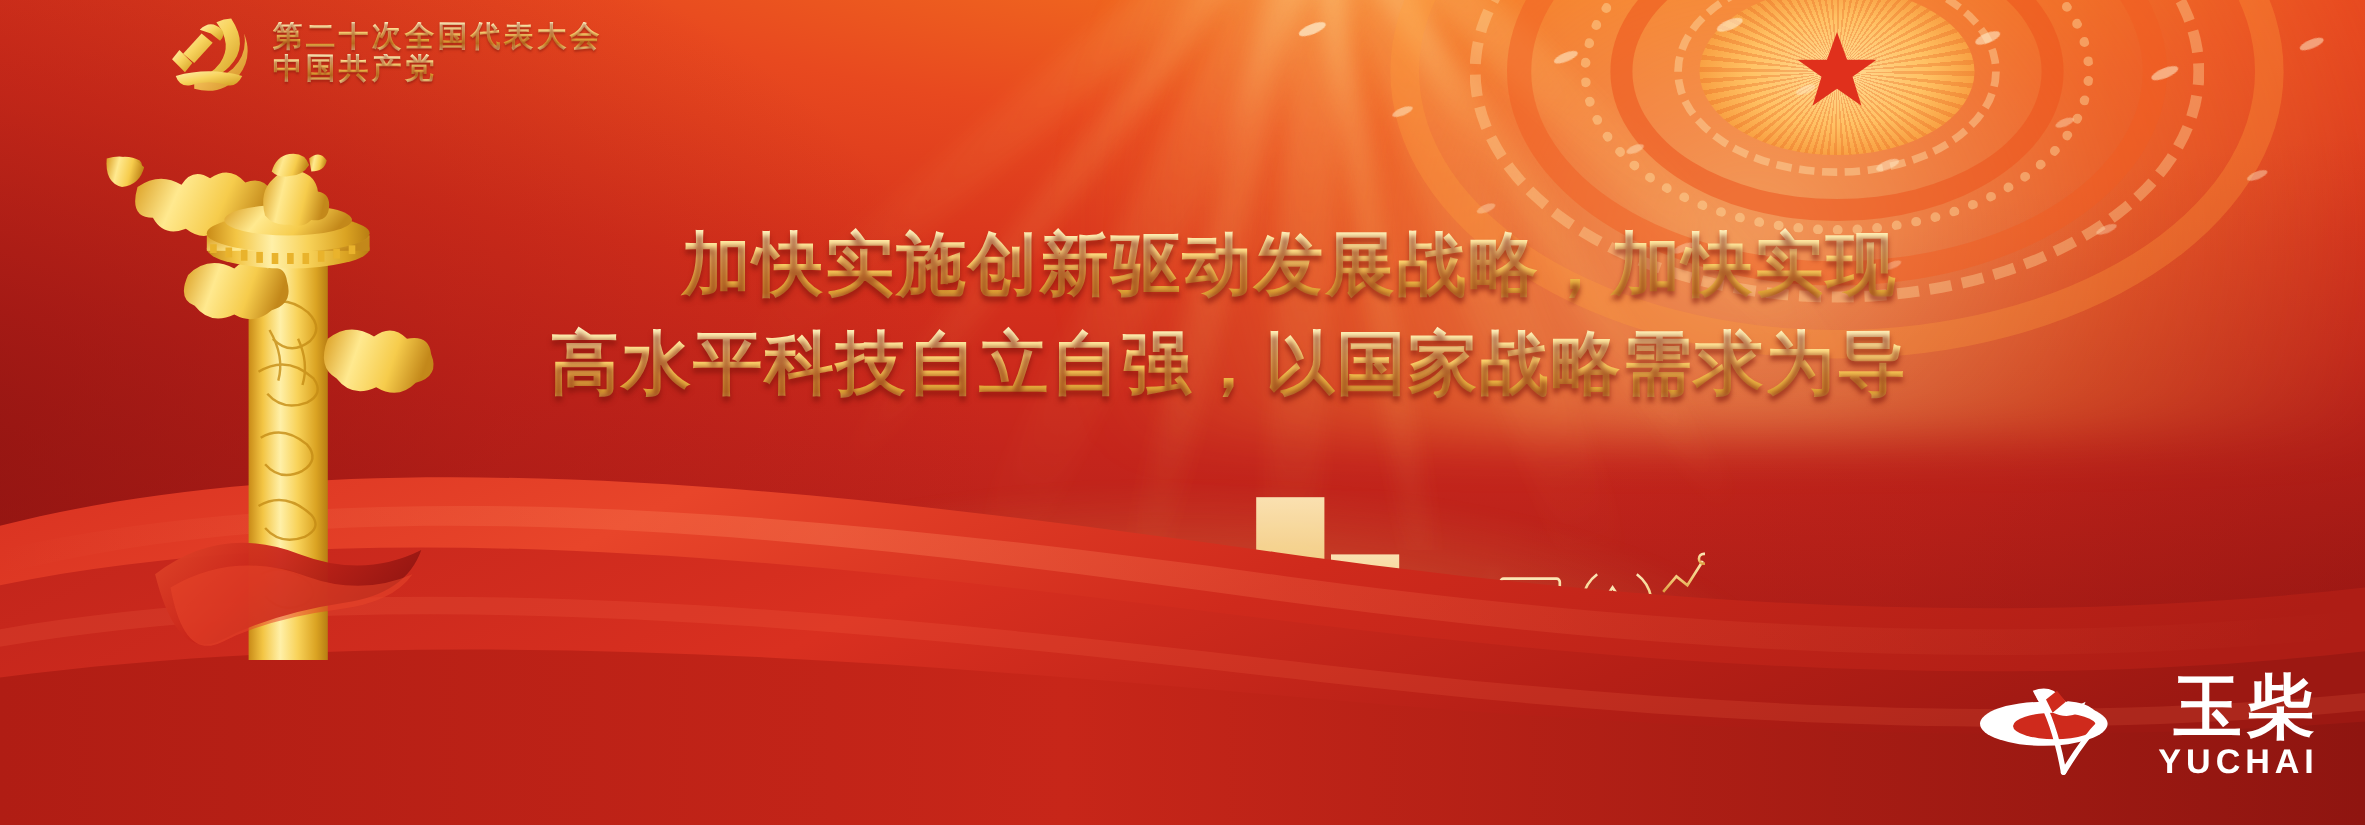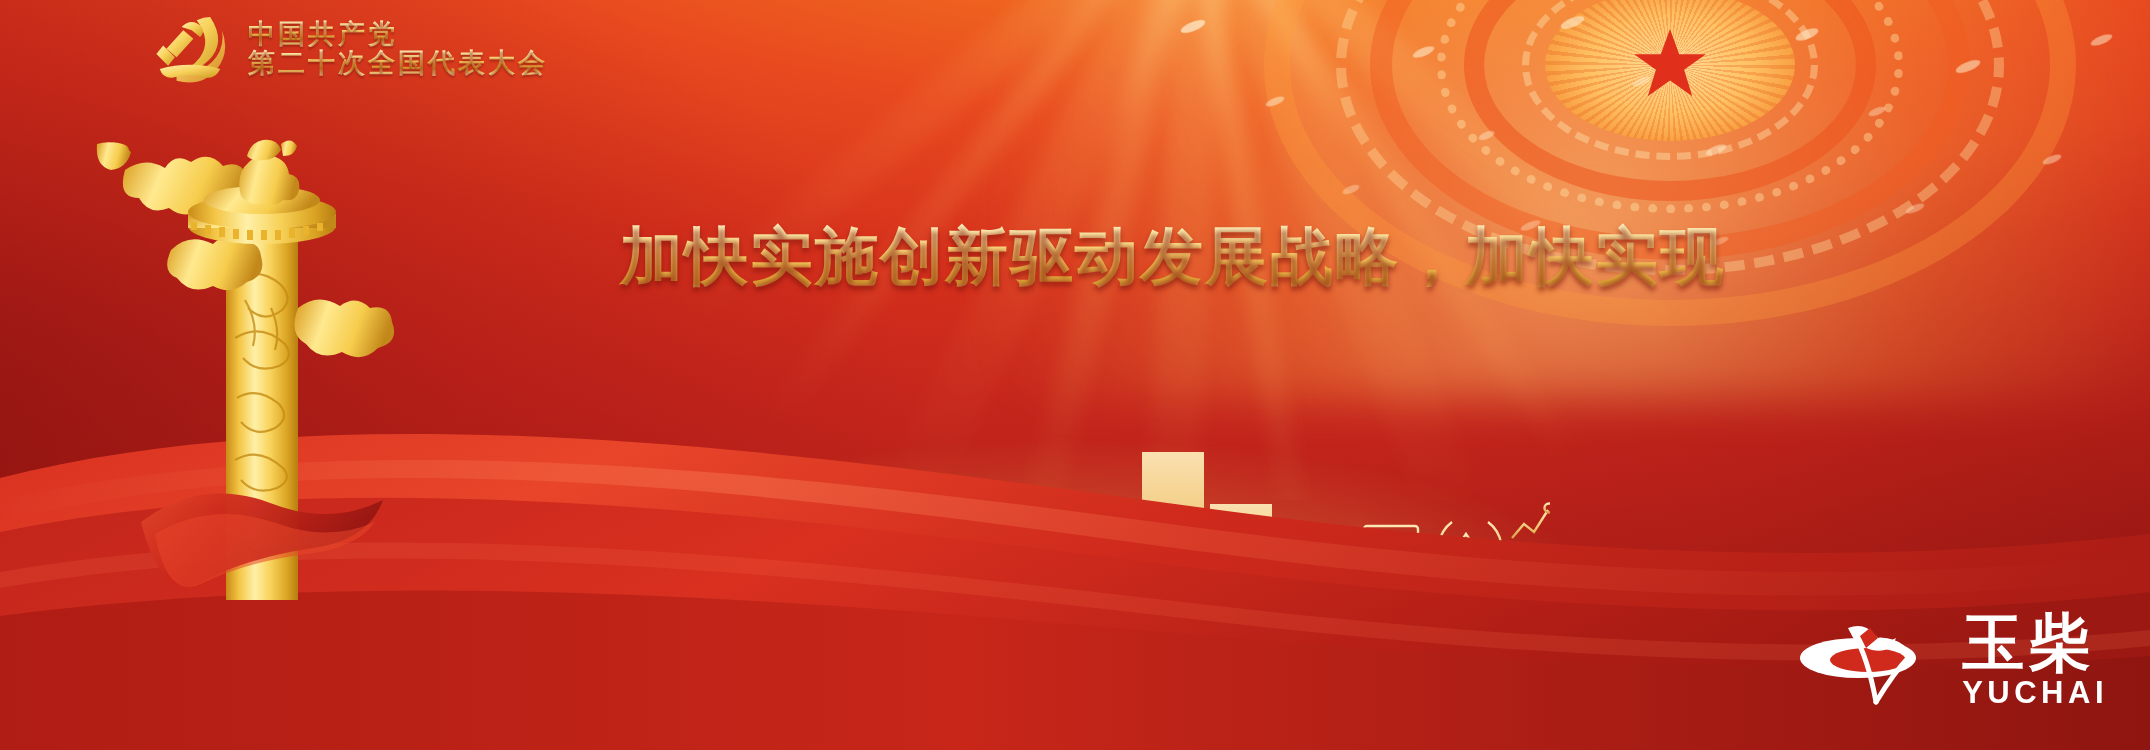--- a/index.html
+++ b/index.html
@@ -154,31 +154,30 @@
     font-weight: 700;
     font-size: 63px;
     line-height: 90px;
     letter-spacing: 2px;
     white-space: nowrap;
     background: linear-gradient(to bottom, #fffbe2 0%, #ffeead 22%, #ffd873 44%, #f0bb4a 62%, #dfa435 78%, #ffeaa8 100%);
     -webkit-background-clip: text;
     background-clip: text;
     color: transparent;
     text-shadow: 0 4px 5px rgba(118,16,10,0.55);
-    margin-top: 16px;
   }
   .hl-line.indent{ padding-left: 120px; }
 
   
   .yuchai{
     position:absolute; right: 42px; bottom: 40px;
     display:flex; align-items:center; gap: 16px;
   }
   .yuchai-mark{ width: 150px; height: 92px; flex:0 0 auto;}
-  .yuchai-words{ display:flex; flex-direction:column; align-items:flex-start; }
+  .yuchai-words{ display:flex; flex-direction:column; align-items:flex-end; }
   .yc-cn{
     font-family:"DejaVu Sans","Liberation Sans",sans-serif;
     font-weight: 700; font-size: 62px; line-height: 1.02;
     color:#ffffff; letter-spacing: 4px;
   }
   .yc-en{
     font-family:"Liberation Sans","DejaVu Sans",sans-serif;
     font-weight: 700; font-size: 31px; line-height:1.1;
     color:#ffffff; letter-spacing: 4.5px; margin-top: 2px;
   }
@@ -443,27 +442,28 @@
       <path d="M74 8 q20 30 -2 52 q-16 16 -40 14 q20 -4 30 -18 q14 -20 -4 -44 q8 -4 16 -4 z" fill="url(#emGold)"></path>
       <path d="M34 74 q24 4 42 -12 q16 -16 12 -38 q10 26 -6 46 q-18 22 -48 14 z" fill="url(#emGold)" opacity=".85"></path>
 
       <path d="M22 46 l20 -22 l12 10 l-20 22 z" fill="url(#emGold)"></path>
       <path d="M40 20 q12 -12 24 0 q4 6 -2 12 l-10 -8 z" fill="url(#emGold)"></path>
       <path d="M18 42 l14 14 l-8 10 l-14 -14 z" fill="url(#emGold)"></path>
 
       <path d="M14 70 q36 -10 72 0 q-6 12 -16 10 q-20 -6 -40 0 q-12 2 -16 -10 z" fill="url(#emGold)"></path>
     </svg>
     <div class="party-text">
+      <div class="party-line">第二十次全国代表大会</div>
       <div class="party-line">中国共产党</div>
-      <div class="party-line">第二十次全国代表大会</div>
     </div>
   </div>
 
   <div class="headline">
     <div class="hl-line indent">加快实施创新驱动发展战略，加快实现</div>
+    <div class="hl-line">高水平科技自立自强，以国家战略需求为导</div>
   </div>
 
   <div class="yuchai">
     <svg class="yuchai-mark" viewBox="0 0 150 92">
       <ellipse cx="62" cy="44" rx="58" ry="20" fill="#ffffff"></ellipse>
       <ellipse cx="72" cy="46" rx="38" ry="12" fill="#cf2a1c"></ellipse>
       <path d="M52 14 q16 -6 26 6 q10 12 22 4 q-6 16 -24 12 q-16 -4 -24 -22 z" fill="#ffffff"></path>
       <path d="M64 22 l10 -8 l8 10 l-12 10 z" fill="#cf2a1c"></path>
       <path d="M58 20 q14 24 22 68" stroke="#ffffff" stroke-width="5" fill="none" stroke-linecap="round"></path>
       <path d="M80 88 q18 -30 34 -46" stroke="#ffffff" stroke-width="5" fill="none" stroke-linecap="round"></path>

